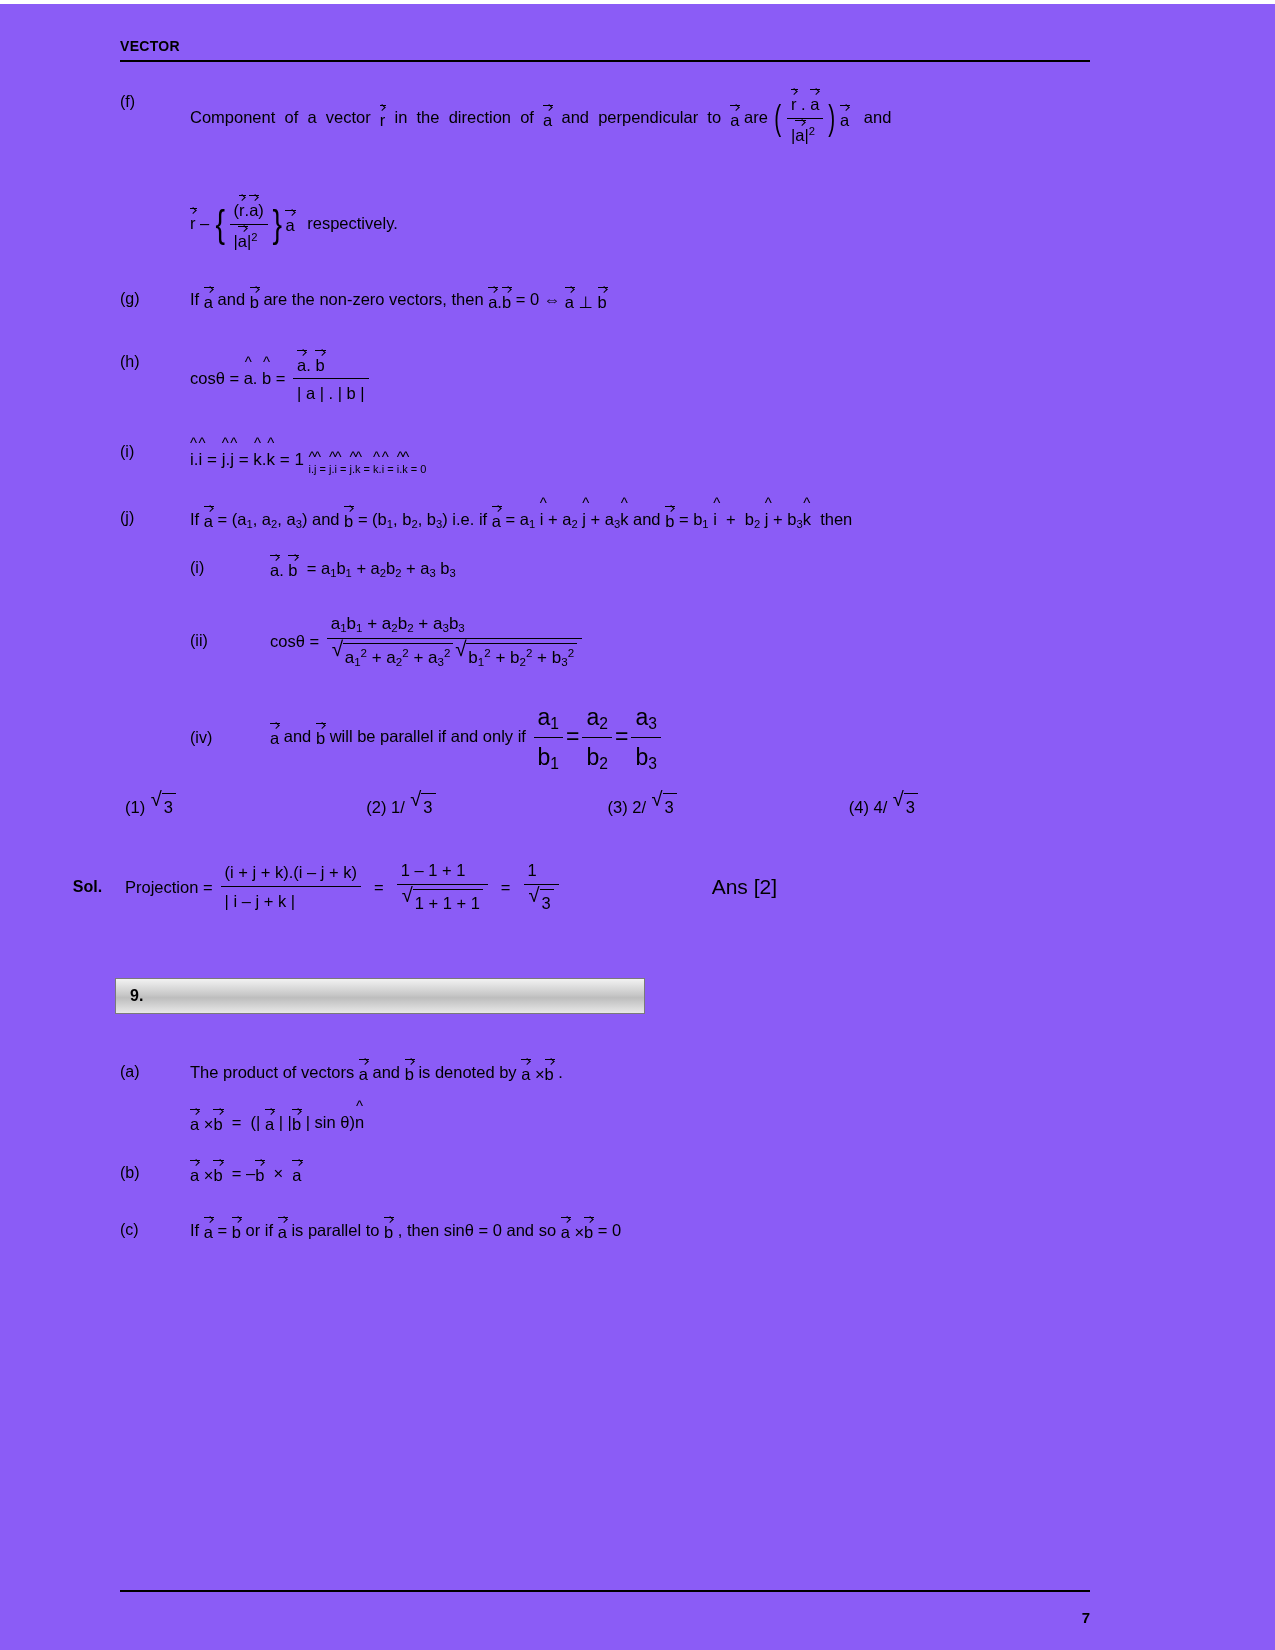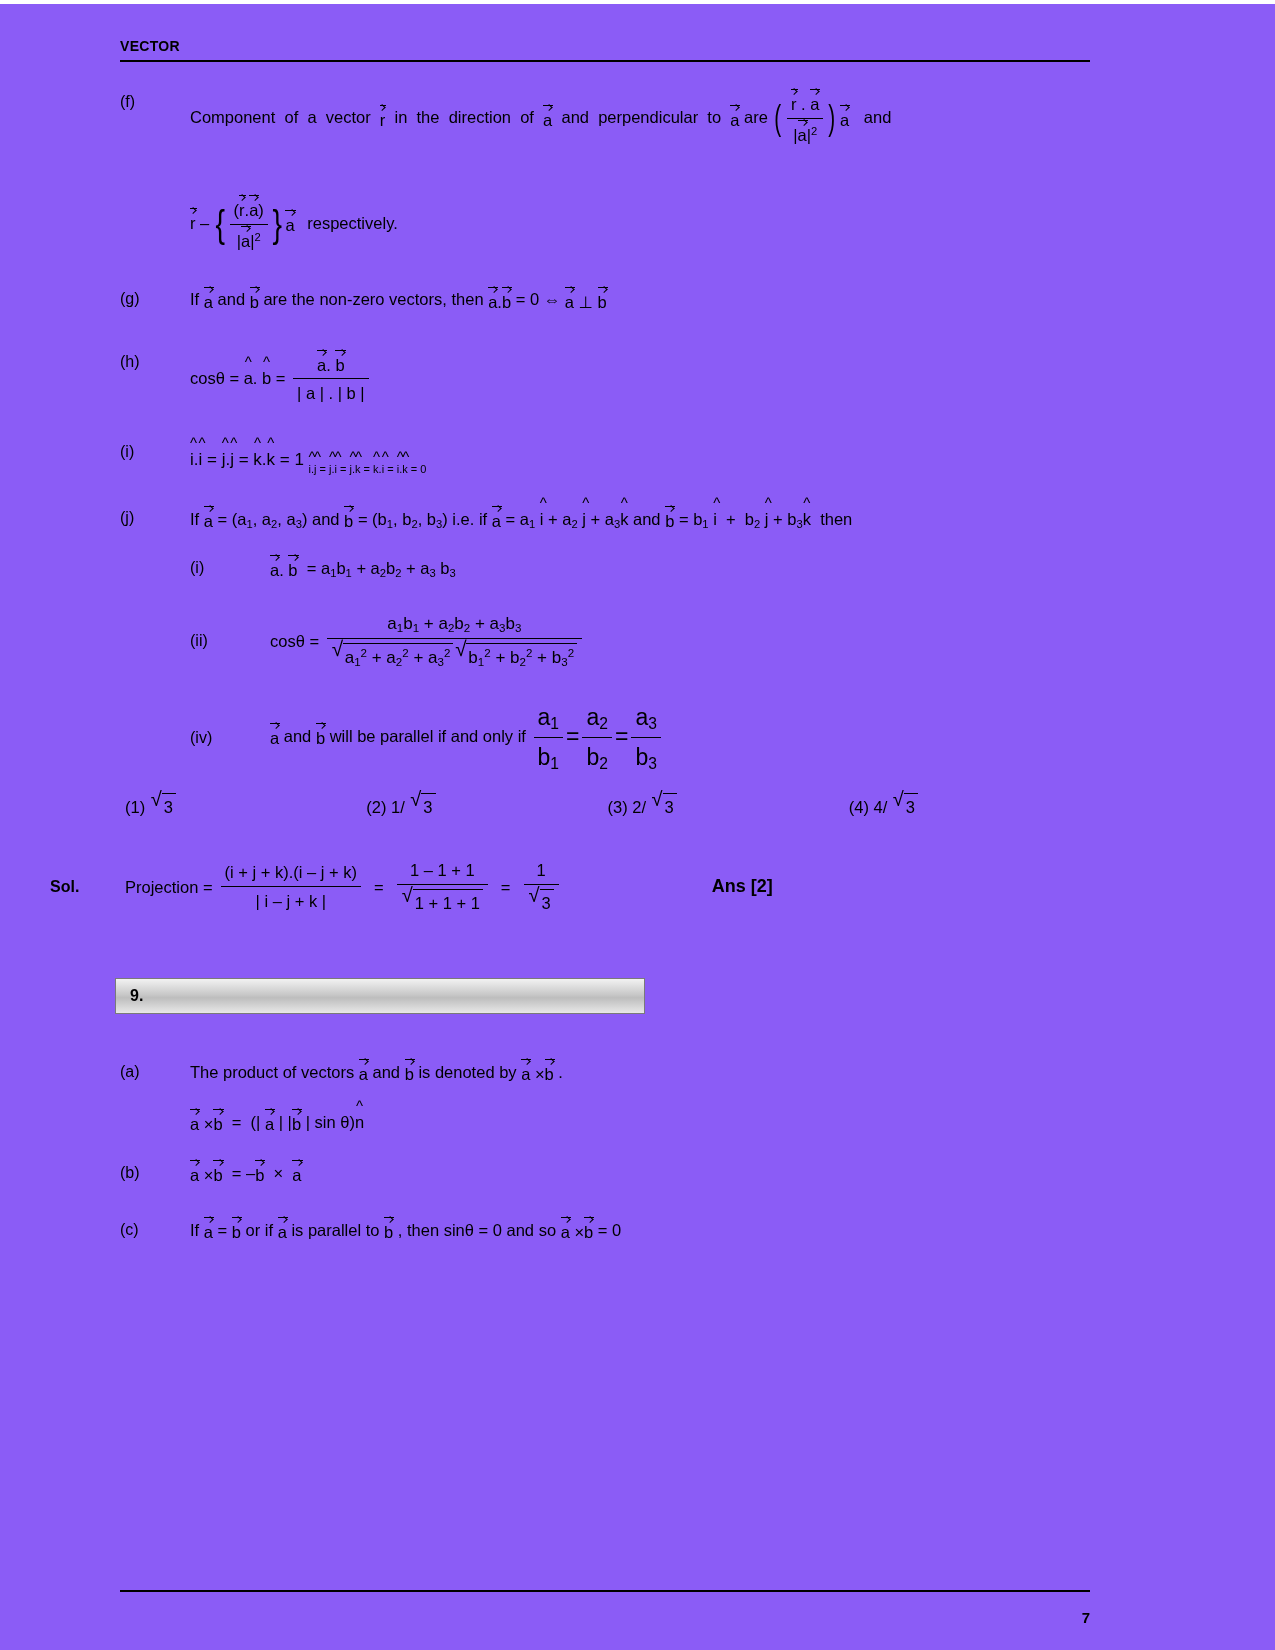--- a/index.html
+++ b/index.html
@@ -134,21 +134,21 @@
     top: -11px;
     text-align: center;
     font-size: 15px;
     line-height: 1;
   }
   sub { font-size: 0.68em; vertical-align: -0.28em; }
   sup { font-size: 0.68em; vertical-align: 0.5em; }
   .frac {
     display: inline-block;
     vertical-align: middle;
-    text-align: center;
+    text-align: left;
     margin: 0 3px;
   }
   .frac .num {
     display: block;
     padding: 0 4px 1px 4px;
     border-bottom: 1.3px solid #000;
   }
   .frac .den {
     display: block;
     padding: 2px 4px 0 4px;
@@ -211,22 +211,22 @@
     font-weight: bold;
     letter-spacing: 0.1px;
   }
   .opts {
     display: flex;
     width: 100%;
     font-size: 16.5px;
   }
   .opt { flex: 0 0 25%; }
   .ans {
-    font-weight: bold;
-    font-size: 18px;
+    font-weight: normal;
+    font-size: 21px;
   }
 </style>
 </head>
 <body>
 
 <div class="page">
 
   <div class="content">
 
     <div class="header">
@@ -350,21 +350,21 @@
             2/ <span class="sqrt"><span class="rad">3</span></span>
           </div>
           <div class="opt">
             <span>(4)</span>
             4/ <span class="sqrt"><span class="rad">3</span></span>
           </div>
         </div>
       </div>
 
       <div class="row" style="margin-top:38px;align-items:center;">
-        <div class="lbl bold" style="width:75px;flex:0 0 75px;margin-left:-70px;">Sol.</div>
+        <div class="lbl bold" style="width:75px;flex:0 0 75px;margin-left:-70px;text-align:center;">Sol.</div>
         <div class="txt" style="display:flex;align-items:center;">
           <span>Projection =</span>
           <span class="frac" style="margin-left:8px;">
             <span class="num">(i + j + k).(i – j + k)</span>
             <span class="den">| i – j + k |</span>
           </span>
           <span style="margin:0 10px;">=</span>
           <span class="frac">
             <span class="num">1 – 1 + 1</span>
             <span class="den"><span class="sqrt"><span class="rad">1 + 1 + 1</span></span></span>

